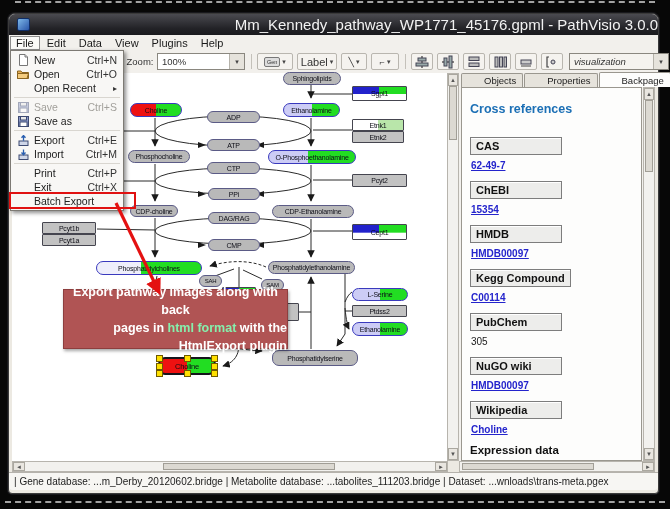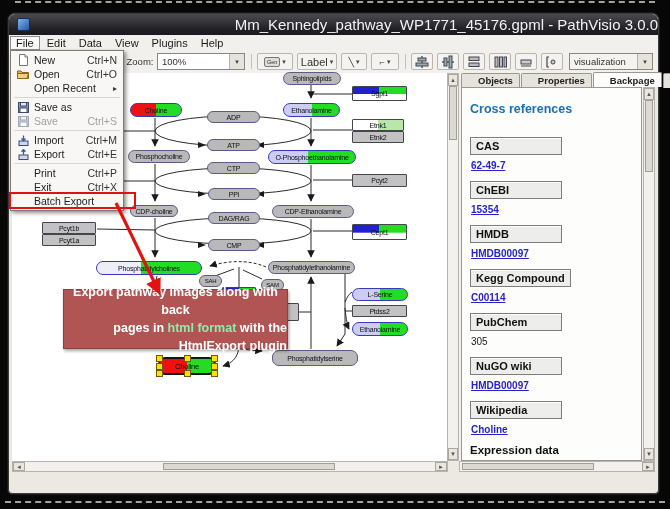--- a/index.html
+++ b/index.html
@@ -24,21 +24,21 @@
 
   
   #canvas{position:absolute;left:3px;top:59px;width:435px;height:388px;background:#ffffff;border-right:1px solid #b5b2aa;}
   .sb{position:absolute;background:#f2f1ee;border:1px solid #b7b4ad;box-sizing:border-box;}
   .sb .sb-arrow{position:absolute;background:#e9e6e0;border:1px solid #aaa79f;color:#555;font-size:6px;display:flex;align-items:center;justify-content:center;}
   .sb .sb-thumb{position:absolute;background:#dcd9d2;border:1px solid #a19e96;}
   #status-bar{position:absolute;left:0;right:0;top:458px;height:18px;background:#f7f6f3;border-top:1px solid #b5b2ac;font-size:10px;color:#1c1c1c;display:flex;align-items:center;padding-left:5px;box-sizing:border-box;border-radius:0 0 4px 4px;}
 
   #side-panel{position:absolute;left:450px;top:59px;width:196px;height:388px;background:#f2f0ec;}
   #tab-row{position:absolute;left:2px;top:0;height:15px;display:flex;font-size:9.5px;color:#222;}
-  .tab{border:1px solid #9a978f;border-bottom:none;background:#e6e3dc;padding:1px 6px 0 16px;margin-right:1px;border-radius:2px 2px 0 0;font-weight:bold;}
+  .tab{border:1px solid #9a978f;border-bottom:none;background:#e6e3dc;padding:1px 6px 0 22px;margin-right:1px;border-radius:2px 2px 0 0;}
   .tab.active{background:#fdfdfc;position:relative;top:-1px;padding-top:2px;}
   #panel-content{position:absolute;left:2px;right:13px;top:14px;bottom:0;background:#fdfdfc;border:1px solid #9a978f;padding:8px 6px 12px 8px;box-sizing:border-box;overflow:hidden;}
   #bp-heading{color:#1b6fb5;font-weight:bold;font-size:12.5px;margin:6px 0 20px 0;}
   .bp-section{margin-bottom:7px;}
   .bp-head{border:1px solid #7d7d7d;background:#ededeb;font-weight:bold;font-size:11px;color:#111;padding:2px 5px;min-width:80px;display:inline-block;box-shadow:inset 0 1px 0 #fff;}
   .bp-link{display:block;color:#2424cc;font-weight:bold;font-size:10px;text-decoration:underline;margin:5px 0 9px 1px;}
   .bp-plain{display:block;color:#1a1a1a;font-size:10px;margin:5px 0 9px 1px;}
   #bp-footer{font-weight:bold;font-size:11.5px;color:#111;margin-top:4px;}
 
   
@@ -154,21 +154,21 @@
           <rect x="2" y="5" width="10" height="4" fill="#ccc" stroke="#445"></rect>
           <line x1="2" y1="11" x2="12" y2="11" stroke="#444"></line>
         </svg>
     </div>
     <div class="tb tb-btn" style="left:532px;width:22px;">
       <svg width="14" height="14" viewBox="0 0 14 14">
           <path d="M4,2 L2,2 L2,12 L4,12" fill="none" stroke="#444" stroke-width="1.2"></path>
           <circle cx="8" cy="7" r="2" fill="#ccc" stroke="#445"></circle>
         </svg>
     </div>
-    <div class="tb combo" style="left:560px;width:84px;background:#f5f3ef;">
+    <div class="tb combo" style="left:560px;width:100px;background:#f5f3ef;font-style:italic;">
       <span>visualization</span>
       <span class="arrow-box">▾</span>
     </div>
   </div>
 
   <div id="canvas"></div>
 
   <div class="sb" style="left:438px;top:59px;width:12px;height:388px;">
     <div class="sb-arrow" style="left:0;top:0;right:0;height:10px;">▲</div>
     <div class="sb-thumb" style="left:1px;right:1px;top:12px;height:52px;"></div>
@@ -226,20 +226,23 @@
   <div class="sb" style="left:3px;top:447px;width:436px;height:11px;">
     <div class="sb-arrow" style="left:0;top:0;bottom:0;width:10px;">◄</div>
     <div class="sb-thumb" style="top:1px;bottom:1px;left:150px;width:170px;"></div>
     <div class="sb-arrow" style="right:0;top:0;bottom:0;width:10px;">►</div>
   </div>
   <div class="sb" style="left:450px;top:447px;width:196px;height:11px;">
     <div class="sb-thumb" style="top:1px;bottom:1px;left:2px;width:130px;"></div>
     <div class="sb-arrow" style="right:0;top:0;bottom:0;width:10px;">►</div>
   </div>
 
+  <div id="status-bar">
+    <span>| Gene database: ...m_Derby_20120602.bridge | Metabolite database: ...tabolites_111203.bridge | Dataset: ...wnloads\trans-meta.pgex</span>
+  </div>
 </div>
 
 <svg id="edges" width="670" height="509" viewBox="0 0 670 509">
   <defs>
     <marker id="m" viewBox="0 0 10 10" refX="9" refY="5" markerWidth="7.5" markerHeight="7.5" orient="auto-start-reverse">
       <path d="M0,0 L10,5 L0,10 z" fill="#1a1a1a"></path>
     </marker>
   </defs>
   <g stroke="#2b2b2b" stroke-width="1" fill="none">
     <ellipse cx="233" cy="131" rx="78" ry="15"></ellipse>
@@ -414,62 +417,62 @@
       </span>
     <span class="mlabel">Open</span>
       <span class="mshort">Ctrl+O</span>
   </div>
   <div class="mrow">
     <span class="mico"></span>
     <span class="mlabel">Open Recent</span>
       <span class="msub">▸</span>
   </div>
   <div class="msep"></div>
-  <div class="mrow">
+  <div class="mrow disabled">
     <span class="mico">
         <svg width="11" height="11" viewBox="0 0 11 11">
           <rect x="0.5" y="0.5" width="10" height="10" fill="#8c9ac8" stroke="#3d4a72"></rect>
           <rect x="2.5" y="0.5" width="6" height="3.5" fill="#e8e8e8" stroke="#3d4a72"></rect>
           <rect x="2" y="6" width="7" height="4.5" fill="#fff" stroke="#3d4a72"></rect>
         </svg>
       </span>
-    <span class="mlabel">Save as</span>
-      <span class="mshort"></span>
-  </div>
-  <div class="mrow disabled">
+    <span class="mlabel">Save</span>
+      <span class="mshort">Ctrl+S</span>
+  </div>
+  <div class="mrow">
     <span class="mico">
         <svg width="11" height="11" viewBox="0 0 11 11">
           <rect x="0.5" y="0.5" width="10" height="10" fill="#8c9ac8" stroke="#3d4a72"></rect>
           <rect x="2.5" y="0.5" width="6" height="3.5" fill="#e8e8e8" stroke="#3d4a72"></rect>
           <rect x="2" y="6" width="7" height="4.5" fill="#fff" stroke="#3d4a72"></rect>
         </svg>
       </span>
-    <span class="mlabel">Save</span>
-      <span class="mshort">Ctrl+S</span>
+    <span class="mlabel">Save as</span>
+      <span class="mshort"></span>
   </div>
   <div class="msep"></div>
+  <div class="mrow">
+    <span class="mico">
+        <svg width="11" height="11" viewBox="0 0 11 11">
+          <rect x="1" y="6" width="9" height="4.5" fill="#cfd6e8" stroke="#3d4a72"></rect>
+          <path d="M5.5,5.8 L5.5,0.8 M3.5,2.8 L5.5,0.5 L7.5,2.8" fill="none" stroke="#2a5fb0" stroke-width="1.3"></path>
+        </svg>
+      </span>
+    <span class="mlabel">Export</span>
+      <span class="mshort">Ctrl+E</span>
+  </div>
   <div class="mrow">
     <span class="mico">
         <svg width="11" height="11" viewBox="0 0 11 11">
           <rect x="1" y="6" width="9" height="4.5" fill="#cfd6e8" stroke="#3d4a72"></rect>
           <path d="M5.5,0.5 L5.5,5.5 M3.5,3.5 L5.5,5.8 L7.5,3.5" fill="none" stroke="#2a5fb0" stroke-width="1.3"></path>
         </svg>
       </span>
     <span class="mlabel">Import</span>
       <span class="mshort">Ctrl+M</span>
-  </div>
-  <div class="mrow">
-    <span class="mico">
-        <svg width="11" height="11" viewBox="0 0 11 11">
-          <rect x="1" y="6" width="9" height="4.5" fill="#cfd6e8" stroke="#3d4a72"></rect>
-          <path d="M5.5,5.8 L5.5,0.8 M3.5,2.8 L5.5,0.5 L7.5,2.8" fill="none" stroke="#2a5fb0" stroke-width="1.3"></path>
-        </svg>
-      </span>
-    <span class="mlabel">Export</span>
-      <span class="mshort">Ctrl+E</span>
   </div>
   <div class="msep"></div>
   <div class="mrow">
     <span class="mico"></span>
     <span class="mlabel">Print</span>
       <span class="mshort">Ctrl+P</span>
   </div>
   <div class="mrow">
     <span class="mico"></span>
     <span class="mlabel">Exit</span>

